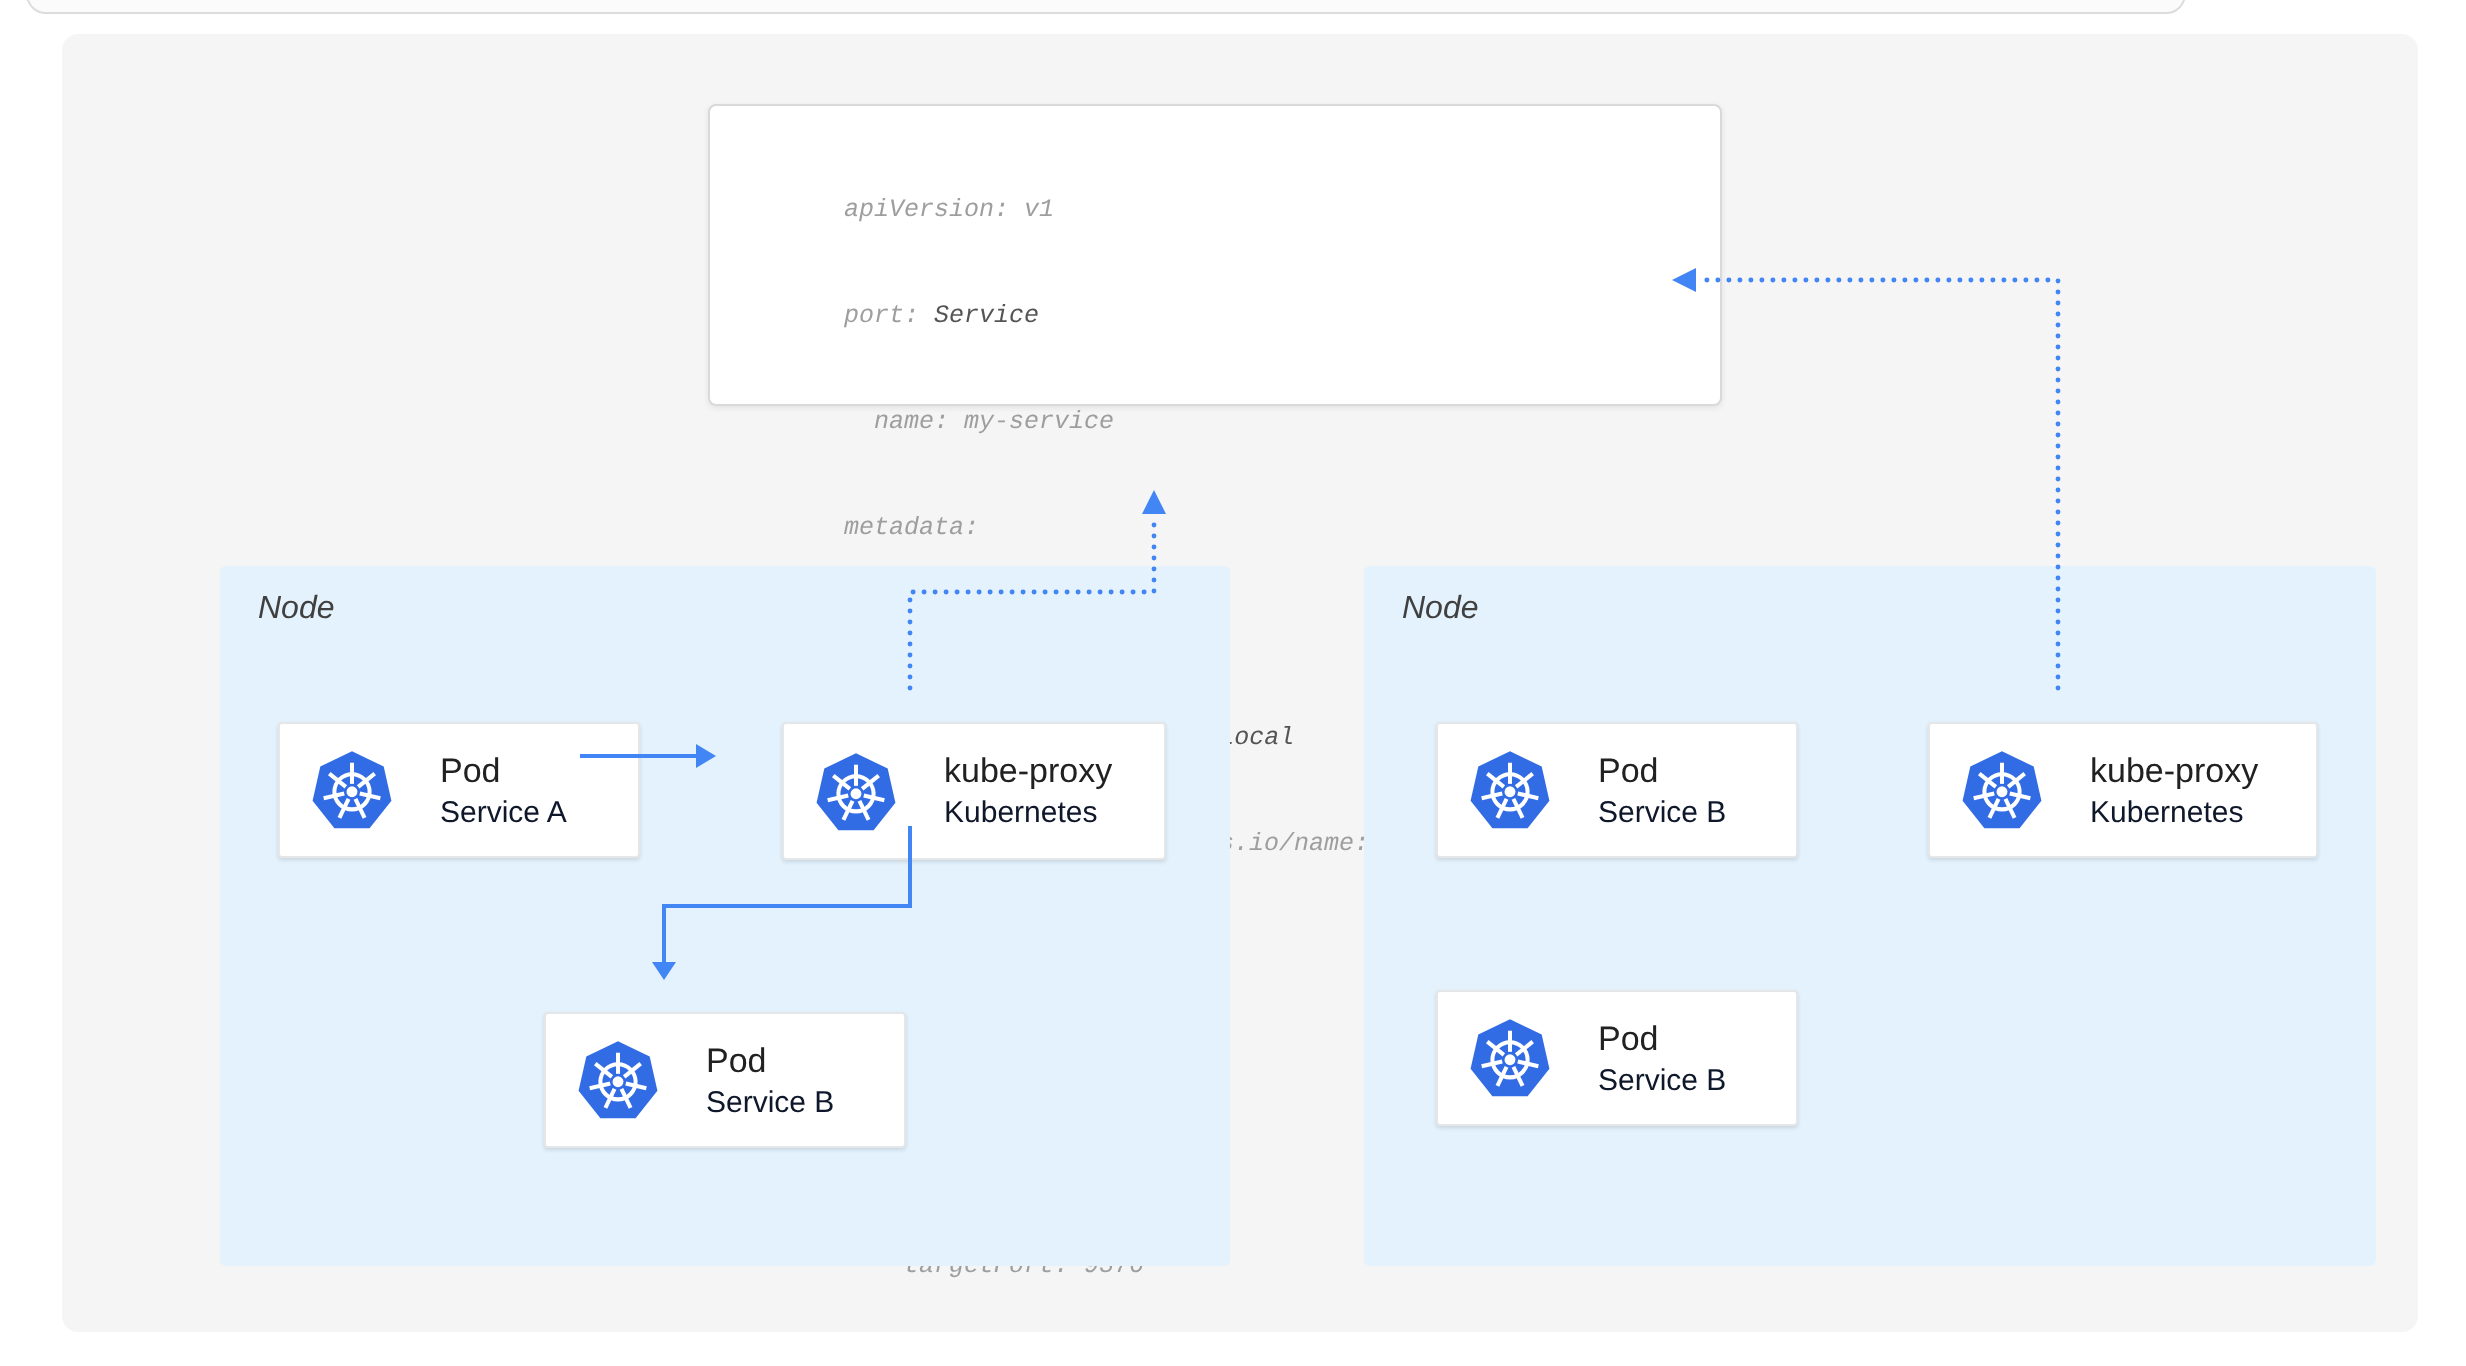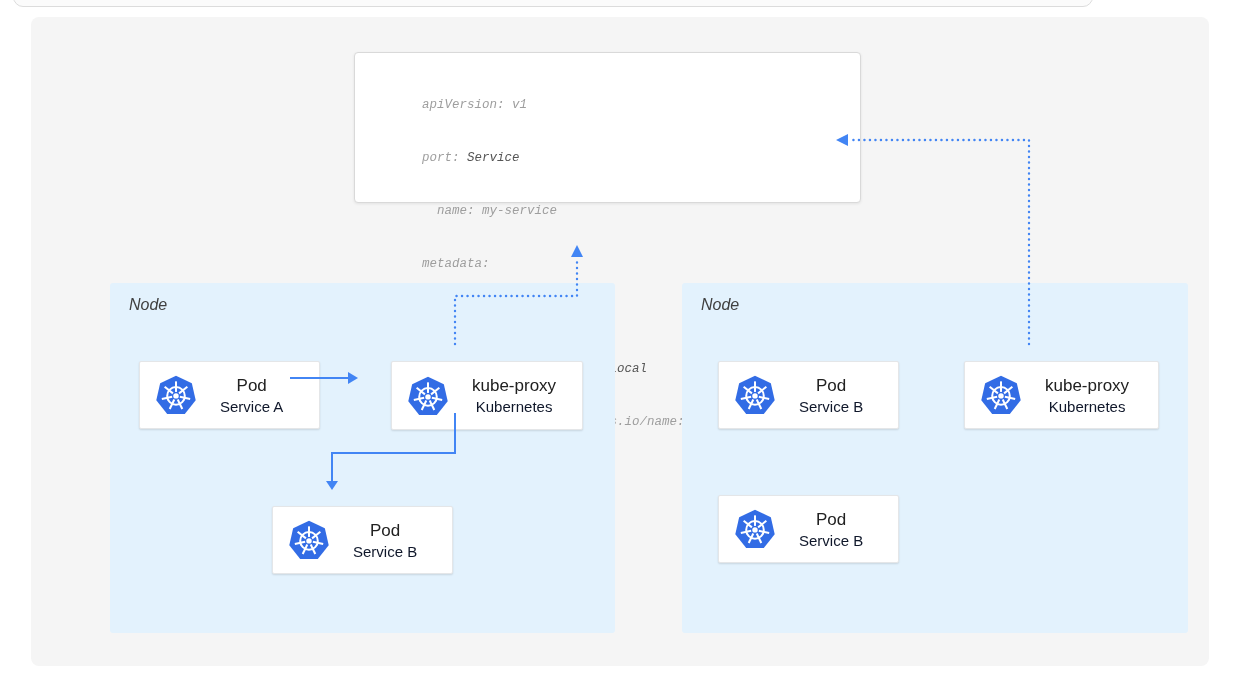--- a/index.html
+++ b/index.html
@@ -82,21 +82,20 @@
   
   .card {
     position: absolute;
     display: flex;
     align-items: center;
     background: #ffffff;
     border: 1px solid #e4e6e8;
     border-radius: 2px;
     box-shadow: 0 1px 2px rgba(0,0,0,0.12);
     box-sizing: border-box;
-    text-align: center;
   }
   .card .k8s-icon {
     width: 44px;
     height: 44px;
     margin-left: 14px;
     flex: 0 0 auto;
   }
   .card .card-text {
     margin-left: 22px;
   }
@@ -140,20 +139,21 @@
         <div class="code-line"><span class="c-n">apiVersion: v1</span><span class="c-b"></span><span class="c-n"></span><span class="c-b"></span></div>
         <div class="code-line"><span class="c-n">port: </span><span class="c-b">Service</span><span class="c-n"></span><span class="c-b"></span></div>
         <div class="code-line"><span class="c-n">  name: my-service</span><span class="c-b"></span><span class="c-n"></span><span class="c-b"></span></div>
         <div class="code-line"><span class="c-n">metadata:</span><span class="c-b"></span><span class="c-n"></span><span class="c-b"></span></div>
         <div class="code-line"><span class="c-n">spec:</span><span class="c-b"></span><span class="c-n"></span><span class="c-b"></span></div>
         <div class="code-line"><span class="c-n">  </span><span class="c-b">internalTrafficPolicy</span><span class="c-n">: </span><span class="c-b">Local</span></div>
         <div class="code-line"><span class="c-n">  selector: app.kubernetes.io/name: MyApp</span><span class="c-b"></span><span class="c-n"></span><span class="c-b"></span></div>
         <div class="code-line"><span class="c-n">  ports:</span><span class="c-b"></span><span class="c-n"></span><span class="c-b"></span></div>
         <div class="code-line"><span class="c-n">  - protocol: TCP</span><span class="c-b"></span><span class="c-n"></span><span class="c-b"></span></div>
         <div class="code-line"><span class="c-n">    port: 80</span><span class="c-b"></span><span class="c-n"></span><span class="c-b"></span></div>
+        <div class="code-line"><span class="c-n">    targetPort: 9376</span><span class="c-b"></span><span class="c-n"></span><span class="c-b"></span></div>
       </div>
     </div>
 
     <div class="node node-left">
       <div class="node-label">Node</div>
 
       <div class="card card-pod-a">
         <svg class="k8s-icon" viewBox="0 0 100 100">
             <use href="#k8s"></use>
           </svg>

